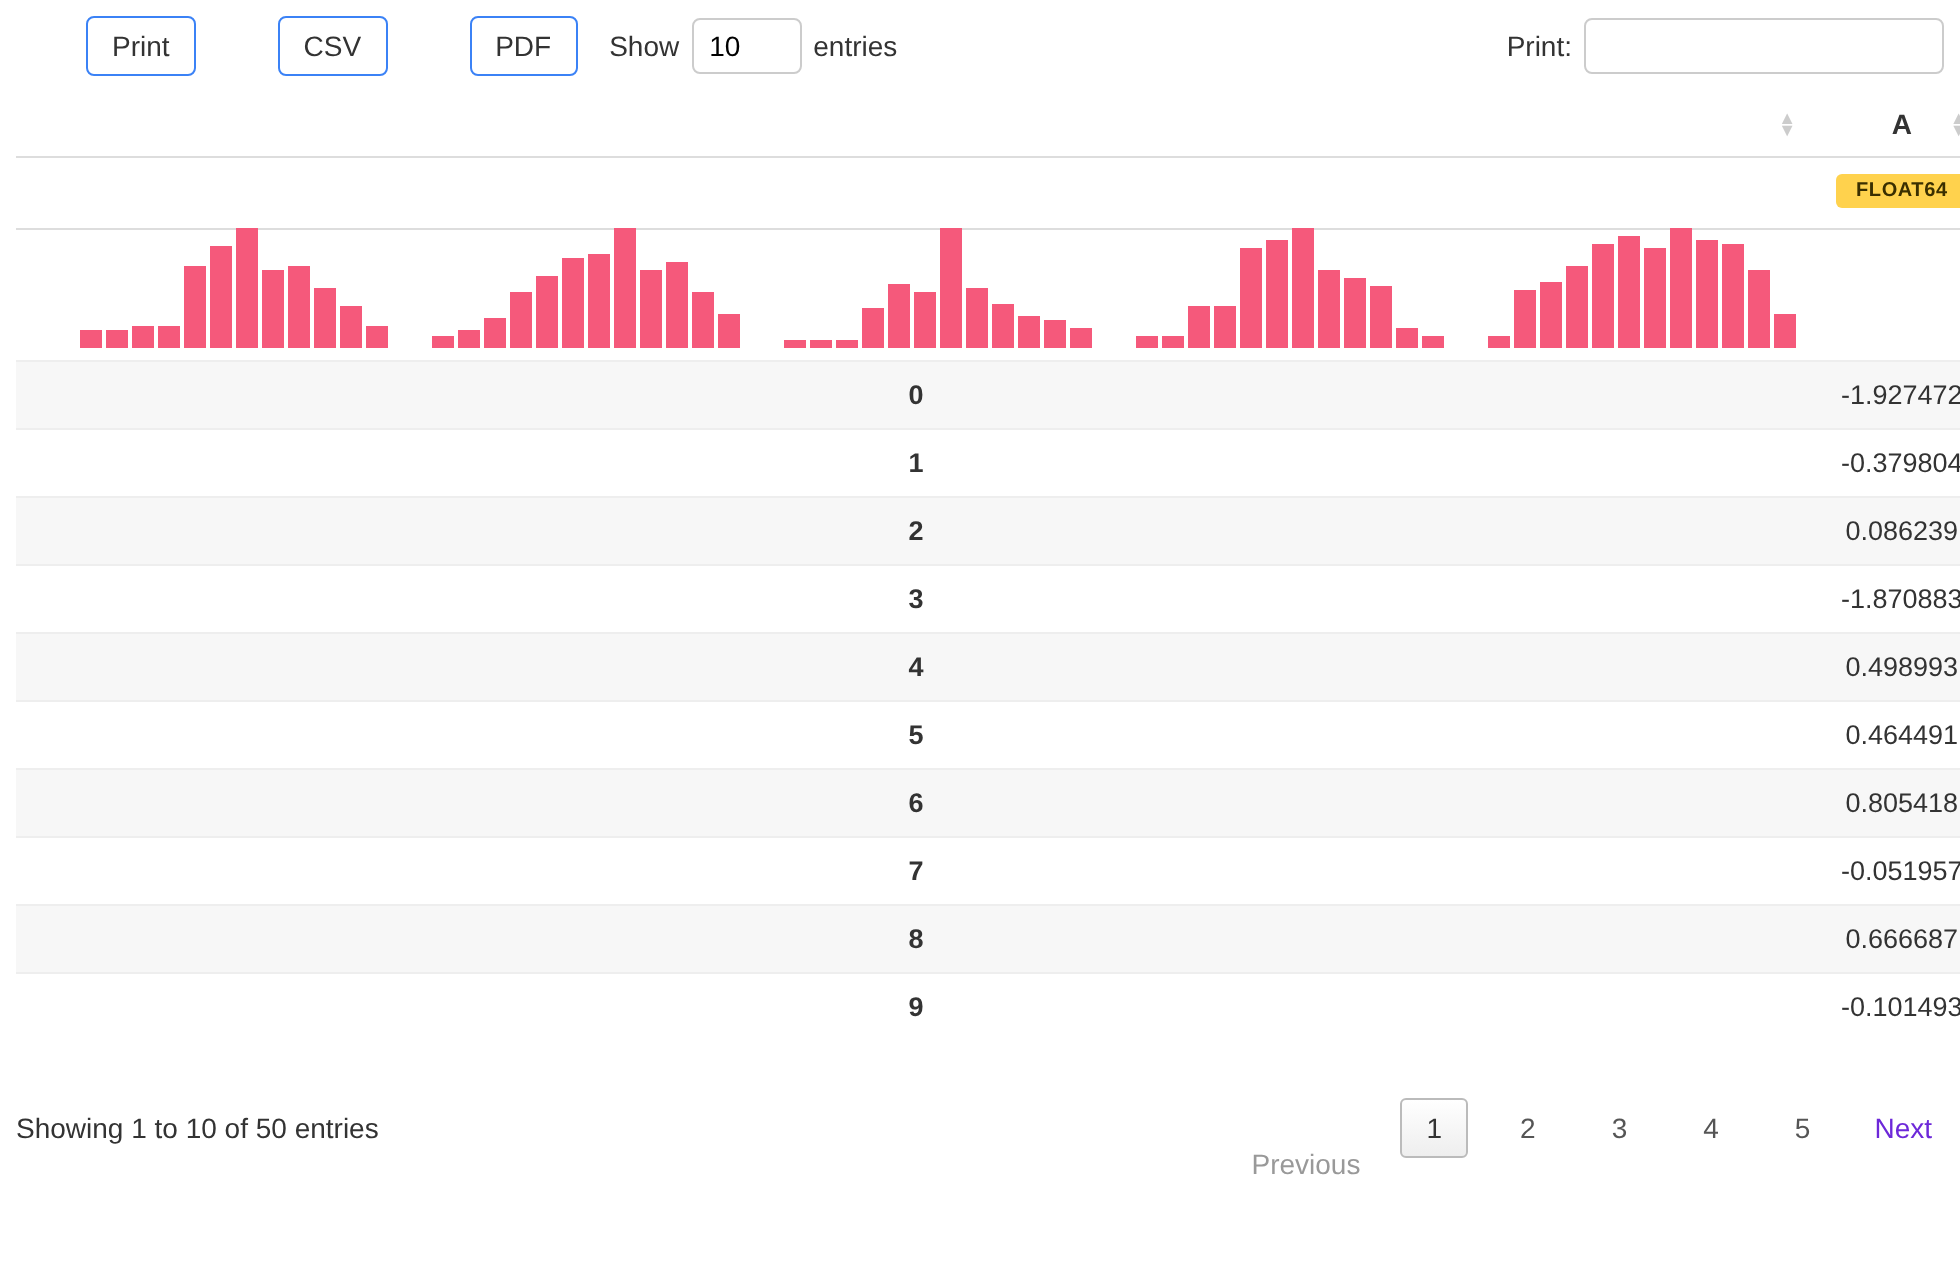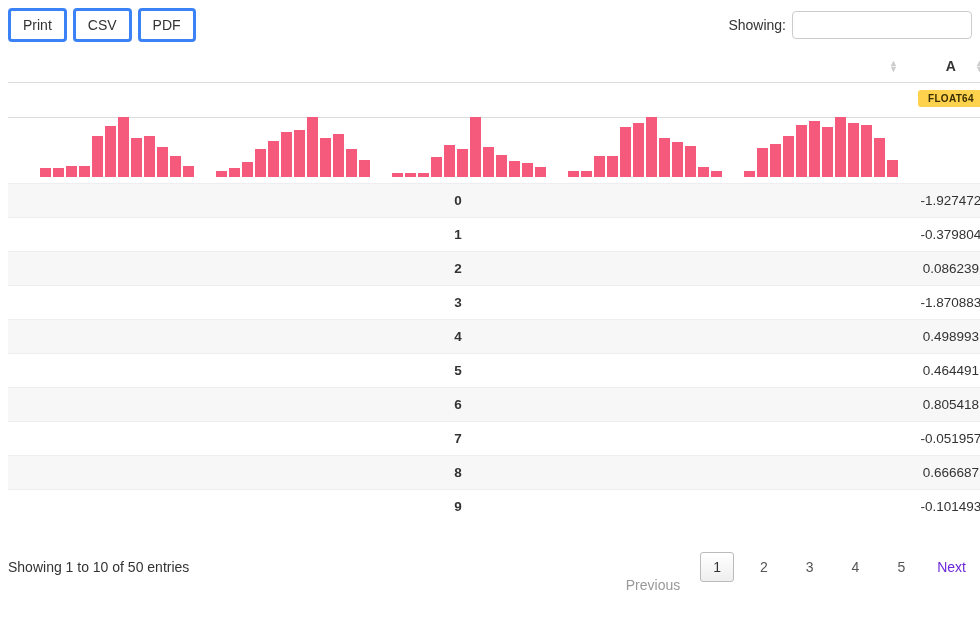--- a/index.html
+++ b/index.html
@@ -13,26 +13,27 @@
     background: #fff;
   }
   .top-bar {
     display: flex;
     align-items: center;
     gap: 6px;
     margin-bottom: 8px;
   }
   .btn {
     background: #fff;
-    border: 3px solid #3b82f6;
+    border: 1px solid #3b82f6;
     border-radius: 4px;
     padding: 6px 12px;
     font-size: 14px;
     cursor: pointer;
     color: #333;
+    margin-left: 35px;
   }
   .show-wrap {
     margin-left: 10px;
     display: flex;
     align-items: center;
     gap: 6px;
   }
   .len-input {
     width: 55px;
     padding: 5px 8px;
@@ -161,23 +162,28 @@
     color: #333;
   }
 </style>
 </head>
 <body>
 
 <div class="top-bar">
   <button class="btn">Print</button>
   <button class="btn">CSV</button>
   <button class="btn">PDF</button>
+  <div class="show-wrap">
+    <span>Show</span>
+    <input class="len-input" value="10" style="">
+    <span>entries</span>
+  </div>
   <div class="spacer"></div>
   <div class="search-wrap">
-    <span>Showing:</span>
+    <span>Print:</span>
     <input class="search-input" value="" style="">
   </div>
 </div>
 
 <table class="dt">
   <thead>
     <tr class="colnames" id="colnames-row">
         <th class="idx">
           <span class="sort-arrows">
             <span>▲</span>

